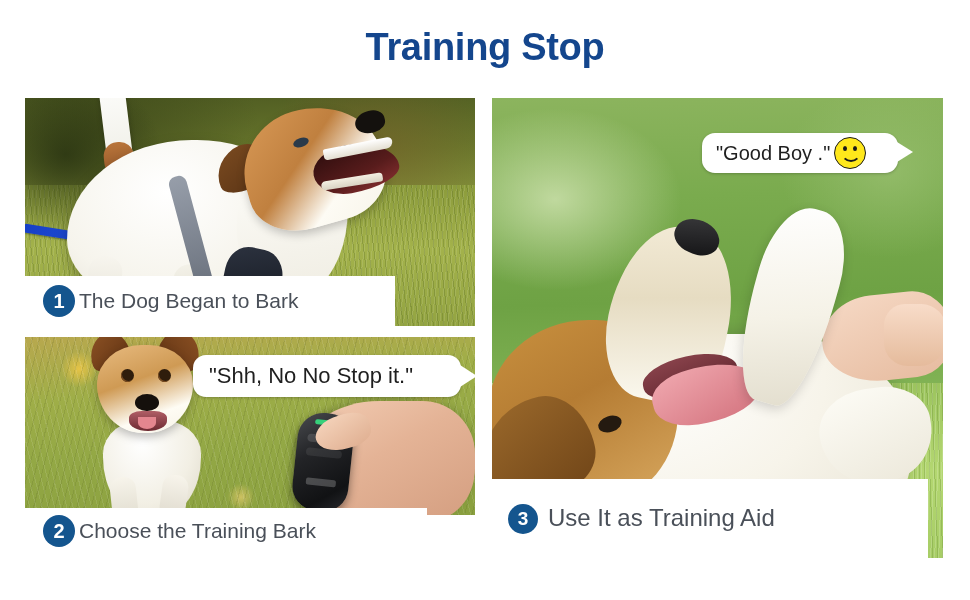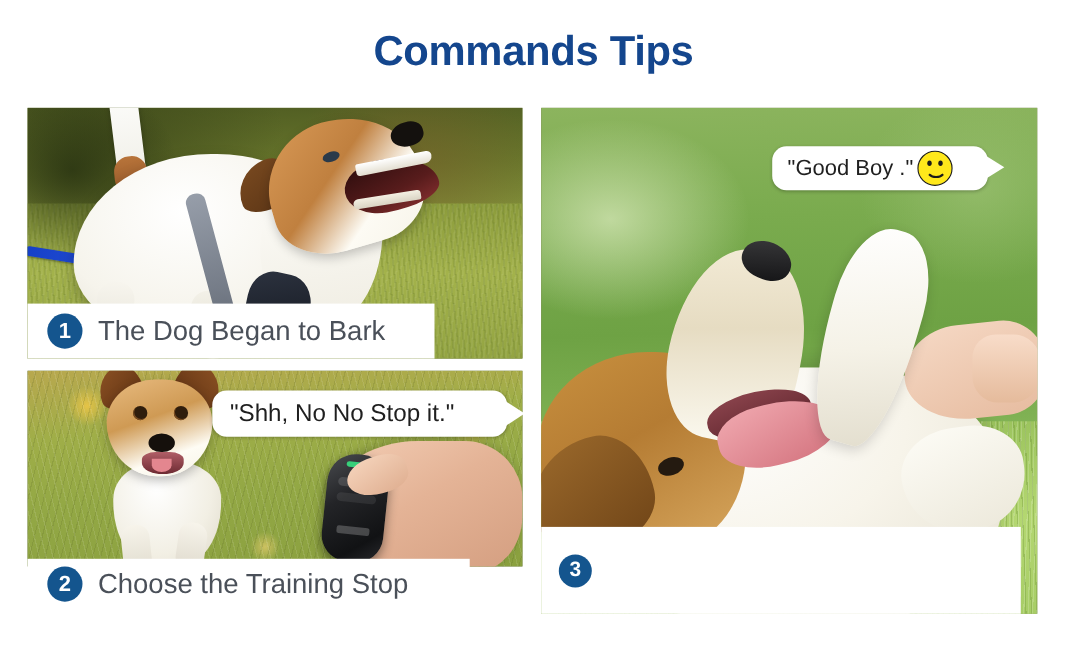--- a/index.html
+++ b/index.html
@@ -312,38 +312,38 @@
     font-family:"Liberation Sans", sans-serif;
   }
   .num{
     flex:0 0 auto;
     width:32px;height:32px;border-radius:50%;
     background:#14558e;color:#ffffff;
     display:flex;align-items:center;justify-content:center;
     font-size:20px;font-weight:bold;
     line-height:1;
   }
-  .cap-text{margin-left:14px;font-size:25px;color:#4a5059;white-space:nowrap;}
+  .cap-text{margin-left:4px;font-size:21px;color:#4a5059;white-space:nowrap;}
   #caption1{left:25px;top:276px;width:370px;height:50px;padding-left:18px;box-sizing:border-box;}
   #caption2{left:25px;top:508px;width:402px;height:46px;padding-left:18px;box-sizing:border-box;}
   #caption3{
     left:492px;top:479px;width:436px;height:79px;
     padding-left:16px;box-sizing:border-box;align-items:center;
   }
   #caption3 .num{width:30px;height:30px;font-size:19px;}
   .cap-text2{
     margin-left:10px;font-size:24px;color:#4a5059;line-height:1.12;white-space:nowrap;
   }
 </style>
 </head>
 <body>
 
 <div class="page">
 
-  <div class="title">Commands Tips</div>
+  <div class="title">Training Stop</div>
 
   <div class="panel" id="panel1">
     <div class="p1-bg"></div>
     <div class="p1-grass"></div>
     <div class="p1-darkL"></div>
     <div class="p1-leash"></div>
     <div class="p1-tail"></div>
     <div class="p1-tailtip"></div>
     <div class="p1-body"></div>
     <div class="p1-leg1"></div>
@@ -389,21 +389,21 @@
     <div class="p2-thumb"></div>
   </div>
 
   <div class="bubble" id="bubble2">
     <span>"Shh, No No Stop it."</span>
     <span class="bubble-tail"></span>
   </div>
 
   <div class="caption" id="caption2">
     <div class="num">2</div>
-    <div class="cap-text">Choose the Training Stop</div>
+    <div class="cap-text">Choose the Training Bark</div>
   </div>
 
   <div class="panel" id="panel3">
     <div class="p3-bg"></div>
     <div class="p3-grass"></div>
     <div class="p3-body"></div>
     <div class="p3-armR"></div>
     <div class="p3-fingers"></div>
     <div class="p3-paw2"></div>
     <div class="p3-headbrown"></div>
@@ -422,16 +422,17 @@
       <span class="eye l"></span>
       <span class="eye r"></span>
       <span class="smile"></span>
     </span>
     <span class="bubble-tail"></span>
   </div>
 
   <div class="caption" id="caption3">
     <div class="num">3</div>
     <div class="cap-text2">
+      <div>Use It as Training Aid</div>
     </div>
   </div>
 
 </div>
 
 </body></html>

